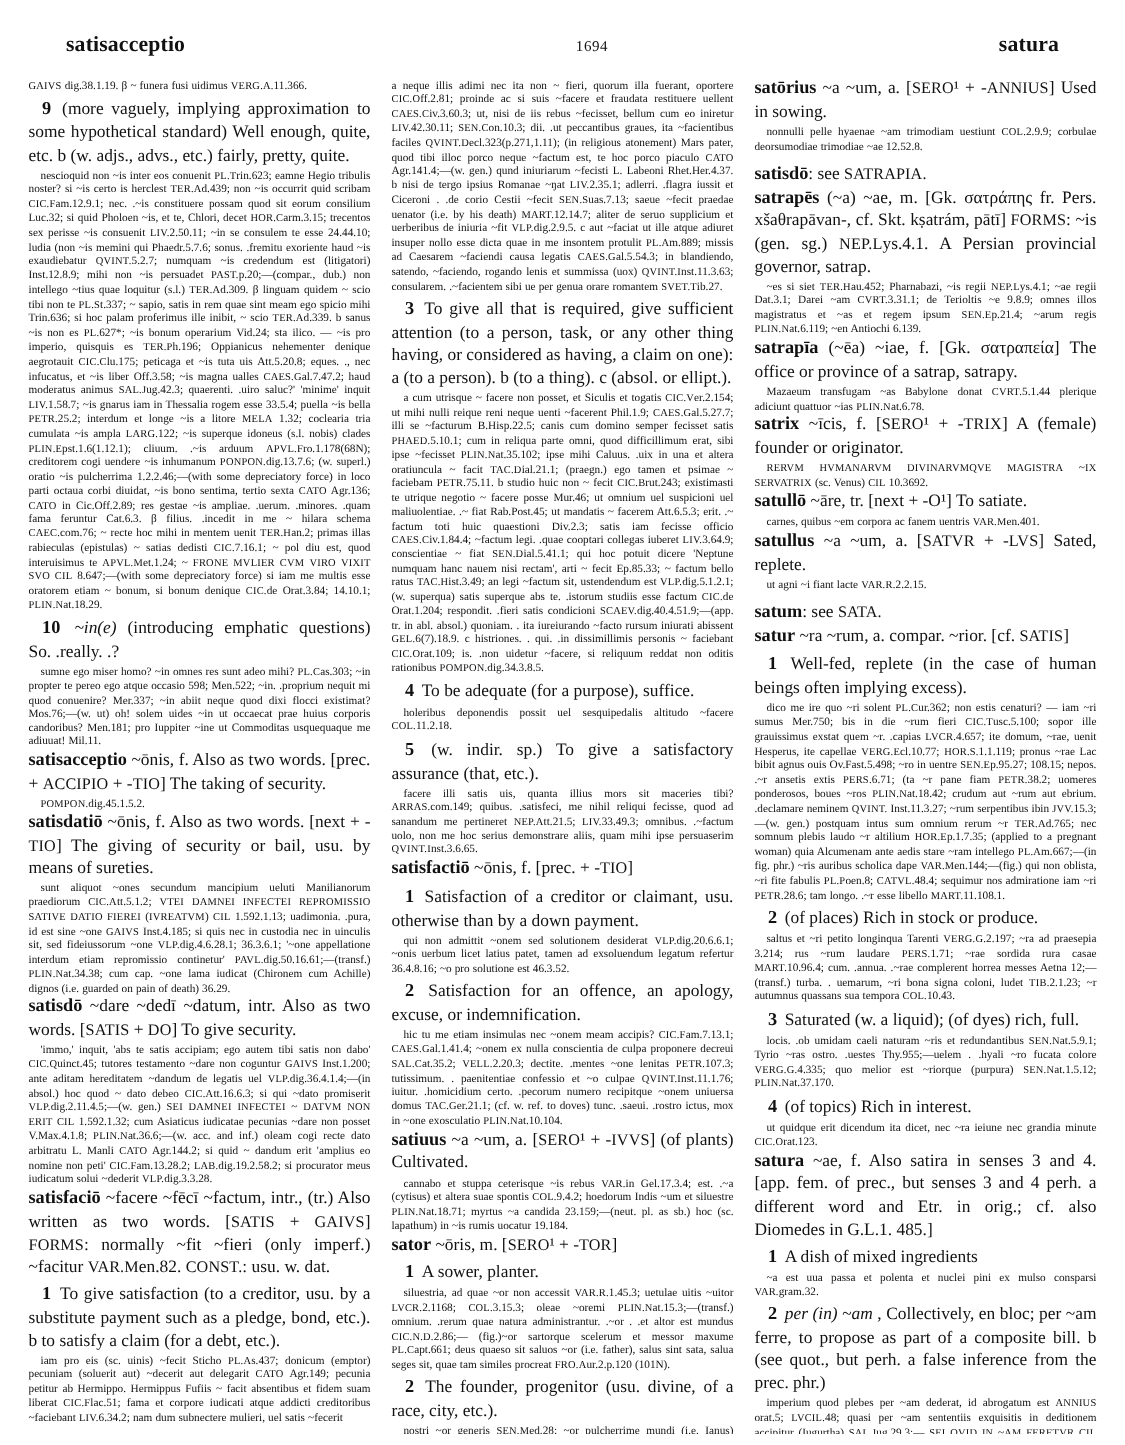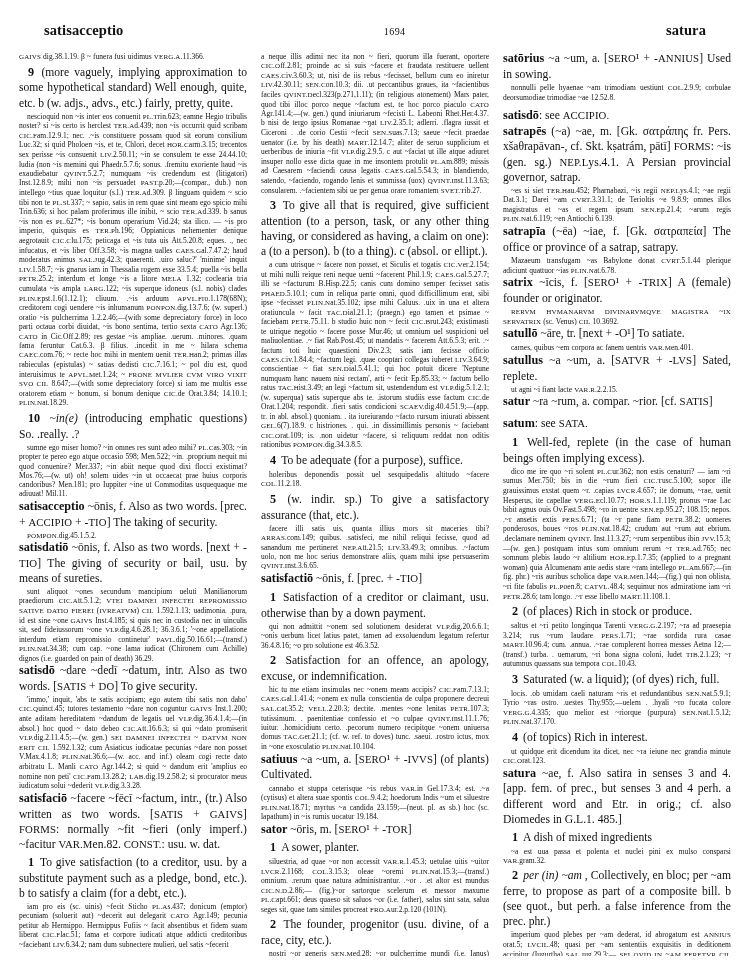--- a/index.html
+++ b/index.html
@@ -145,33 +145,33 @@
         <p class="cites">cannabo et stuppa ceterisque ~is rebus <span class="sc">VAR.</span>in Gel.17.3.4; est. .~a (cytisus) et altera suae spontis <span class="sc">COL.</span>9.4.2; hoedorum Indis ~um et siluestre <span class="sc">PLIN.N</span>at.18.71; myrtus ~a candida 23.159;—(neut. pl. as sb.) hoc (sc. lapathum) in ~is rumis uocatur 19.184.</p>
         <p class="headline"><span class="headword">sator</span><span> ~ōris, m.  [<span class="sc">SERO</span>¹ + -<span class="sc">TOR</span>]</span></p>
         <p class="sense"><span class="sensenum">1 </span><span>A sower, planter.</span></p>
         <p class="cites">siluestria, ad quae ~or non accessit <span class="sc">VAR.R.</span>1.45.3; uetulae uitis ~uitor <span class="sc">LVCR.</span>2.1168; <span class="sc">COL.</span>3.15.3; oleae ~oremi <span class="sc">PLIN.N</span>at.15.3;—(transf.) omnium. .rerum quae natura administrantur. .~or . .et altor est mundus <span class="sc">CIC.N.D.</span>2.86;— (fig.)~or sartorque scelerum et messor maxume <span class="sc">PL.C</span>apt.661; deus quaeso sit saluos ~or (i.e. father), salus sint sata, salua seges sit, quae tam similes procreat <span class="sc">FRO.A</span>ur.2.p.120 (101N).</p>
         <p class="sense"><span class="sensenum">2 </span><span>The founder, progenitor (usu. divine, of a race, city, etc.).</span></p>
         <p class="cites">nostri ~or generis <span class="sc">SEN.M</span>ed.28; ~or pulcherrime mundi (i.e. Ianus) 10.28.1; ceu ~or Eumenidum heb.12.559; Faunusque ~orque Quirinus 9.294; quis murus ~or et pubes sit quanta sub armis 11.262; lanu pater. .o cate ueruis ~or post.23.3;—(esp. in titles of Jupiter) ~or hominum atque deorum 1.254; Jupiter ~or 1.12.6; ~ Ó  1.1168.</p>
       </div>
     <div class="col" id="col-2">
         <p class="headline"><span class="headword">satōrius</span><span> ~a ~um, a.  [<span class="sc">SERO</span>¹ + -<span class="sc">ANNIUS</span>]  Used in sowing.</span></p>
         <p class="cites">nonnulli pelle hyaenae ~am trimodiam uestiunt <span class="sc">COL.</span>2.9.9; corbulae deorsumodiae trimodiae ~ae 12.52.8.</p>
-        <p class="headline xref"><span class="headword">satisdō</span><span>: see <span class="sc">ACCIPIO.</span></span></p>
+        <p class="headline xref"><span class="headword">satisdō</span><span>: see <span class="sc">SATRAPIA.</span></span></p>
         <p class="headline"><span class="headword">satrapēs</span><span> (~a) ~ae, m.  [Gk. σατράπης fr. Pers. xšaθrapāvan-, cf. Skt. kṣatrám, pātī]  <span class="sc">FORMS</span>: ~is (gen. sg.) <span class="sc">NEP.L</span>ys.4.1.  A Persian provincial governor, satrap.</span></p>
         <p class="cites">~es si siet <span class="sc">TER.H</span>au.452; Pharnabazi, ~is regii <span class="sc">NEP.L</span>ys.4.1; ~ae regii Dat.3.1; Darei ~am <span class="sc">CVRT.</span>3.31.1; de Terioltis ~e 9.8.9; omnes illos magistratus et ~as et regem ipsum <span class="sc">SEN.E</span>p.21.4; ~arum regis <span class="sc">PLIN.N</span>at.6.119; ~en Antiochi 6.139.</p>
         <p class="headline"><span class="headword">satrapīa</span><span> (~ēa) ~iae, f.  [Gk. σατραπεία]  The office or province of a satrap, satrapy.</span></p>
         <p class="cites">Mazaeum transfugam ~as Babylone donat <span class="sc">CVRT.</span>5.1.44 plerique adiciunt quattuor ~ias <span class="sc">PLIN.N</span>at.6.78.</p>
         <p class="headline"><span class="headword">satrix</span><span> ~īcis, f.  [<span class="sc">SERO</span>¹ + -<span class="sc">TRIX</span>]  A (female) founder or originator.</span></p>
         <p class="cites"><span class="sc">RERVM</span> <span class="sc">HVMANARVM</span> <span class="sc">DIVINARVMQVE</span> <span class="sc">MAGISTRA</span> ~<span class="sc">IX</span> <span class="sc">SERVATRIX</span> (sc. Venus) <span class="sc">CIL</span> 10.3692.</p>
         <p class="headline"><span class="headword">satullō</span><span> ~āre, tr.  [next + -O¹]  To satiate.</span></p>
         <p class="cites">carnes, quibus ~em corpora ac fanem uentris <span class="sc">VAR.M</span>en.401.</p>
         <p class="headline"><span class="headword">satullus</span><span> ~a ~um, a.  [<span class="sc">SATVR</span> + -<span class="sc">LVS</span>]  Sated, replete.</span></p>
         <p class="cites">ut agni ~i fiant lacte <span class="sc">VAR.R.</span>2.2.15.</p>
+        <p class="headline xref"><span class="headword">satum</span><span>: see <span class="sc">SATA.</span></span></p>
         <p class="headline"><span class="headword">satur</span><span> ~ra ~rum, a. compar. ~rior.  [cf. <span class="sc">SATIS</span>]</span></p>
-        <p class="headline xref"><span class="headword">satum</span><span>: see <span class="sc">SATA.</span></span></p>
         <p class="sense"><span class="sensenum">1 </span><span>Well-fed, replete (in the case of human beings often implying excess).</span></p>
         <p class="cites">dico me ire quo ~ri solent <span class="sc">PL.C</span>ur.362; non estis cenaturi? — iam ~ri sumus Mer.750; bis in die ~rum fieri <span class="sc">CIC.T</span>usc.5.100; sopor ille grauissimus exstat quem ~r. .capias <span class="sc">LVCR.</span>4.657; ite domum, ~rae, uenit Hesperus, ite capellae <span class="sc">VERG.E</span>cl.10.77; <span class="sc">HOR.S.</span>1.1.119; pronus ~rae Lac bibit agnus ouis Ov.Fast.5.498; ~ro in uentre <span class="sc">SEN.E</span>p.95.27; 108.15; nepos. .~r ansetis extis <span class="sc">PERS.</span>6.71; (ta ~r pane fiam <span class="sc">PETR.</span>38.2; uomeres ponderosos, boues ~ros <span class="sc">PLIN.N</span>at.18.42; crudum aut ~rum aut ebrium. .declamare neminem <span class="sc">QVINT.</span> Inst.11.3.27; ~rum serpentibus ibin <span class="sc">JVV.</span>15.3;—(w. gen.) postquam intus sum omnium rerum ~r <span class="sc">TER.A</span>d.765; nec somnum plebis laudo ~r altilium <span class="sc">HOR.E</span>p.1.7.35; (applied to a pregnant woman) quia Alcumenam ante aedis stare ~ram intellego <span class="sc">PL.A</span>m.667;—(in fig. phr.) ~ris auribus scholica dape <span class="sc">VAR.M</span>en.144;—(fig.) qui non oblista, ~ri fite fabulis <span class="sc">PL.P</span>oen.8; <span class="sc">CATVL.</span>48.4; sequimur nos admiratione iam ~ri <span class="sc">PETR.</span>28.6; tam longo. .~r esse libello <span class="sc">MART.</span>11.108.1.</p>
         <p class="sense"><span class="sensenum">2 </span><span>(of places) Rich in stock or produce.</span></p>
         <p class="cites">saltus et ~ri petito longinqua Tarenti <span class="sc">VERG.G.</span>2.197; ~ra ad praesepia 3.214; rus ~rum laudare <span class="sc">PERS.</span>1.71; ~rae sordida rura casae <span class="sc">MART.</span>10.96.4; cum. .annua. .~rae complerent horrea messes Aetna 12;—(transf.) turba. . uemarum, ~ri bona signa coloni, ludet <span class="sc">TIB.</span>2.1.23; ~r autumnus quassans sua tempora <span class="sc">COL.</span>10.43.</p>
         <p class="sense"><span class="sensenum">3 </span><span>Saturated (w. a liquid); (of dyes) rich, full.</span></p>
         <p class="cites">locis. .ob umidam caeli naturam ~ris et redundantibus <span class="sc">SEN.N</span>at.5.9.1; Tyrio ~ras ostro. .uestes Thy.955;—uelem . .hyali ~ro fucata colore <span class="sc">VERG.G.</span>4.335; quo melior est ~riorque (purpura) <span class="sc">SEN.N</span>at.1.5.12; <span class="sc">PLIN.N</span>at.37.170.</p>
         <p class="sense"><span class="sensenum">4 </span><span>(of topics) Rich in interest.</span></p>
         <p class="cites">ut quidque erit dicendum ita dicet, nec ~ra ieiune nec grandia minute <span class="sc">CIC.O</span>rat.123.</p>
         <p class="headline"><span class="headword">satura</span><span> ~ae, f.  Also satira in senses 3 and 4.  [app. fem. of prec., but senses 3 and 4 perh. a different word and Etr. in orig.; cf. also Diomedes in G.L.1. 485.]</span></p>
         <p class="sense"><span class="sensenum">1 </span><span>A dish of mixed ingredients</span></p>

